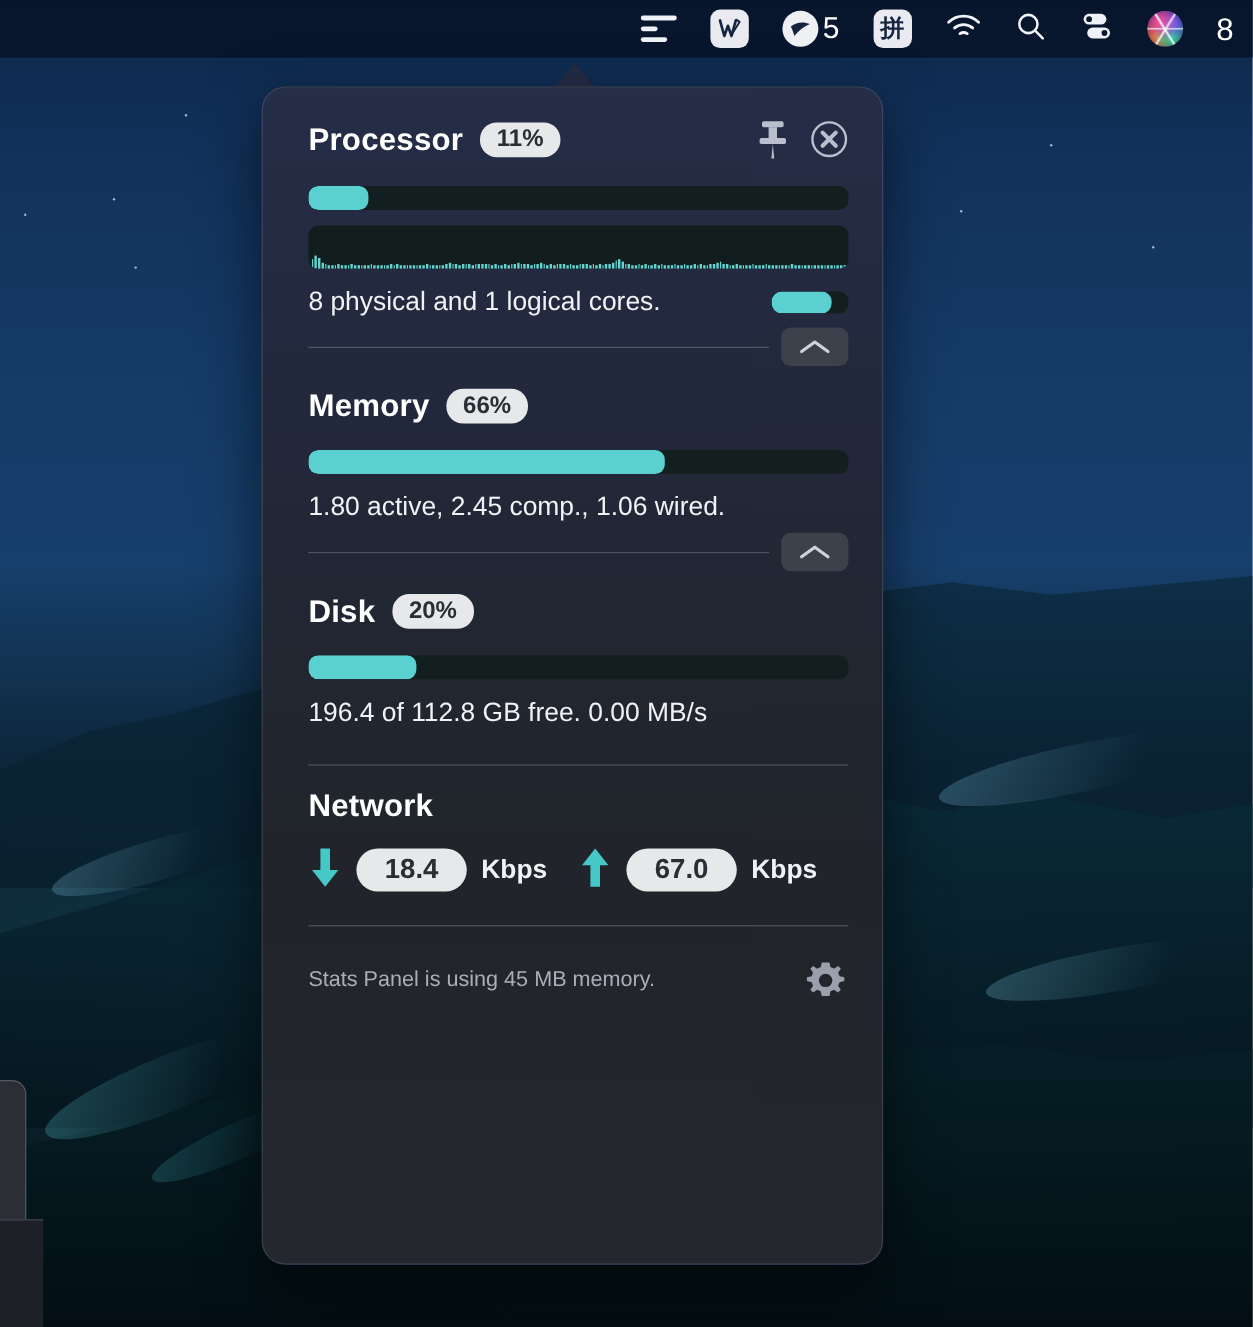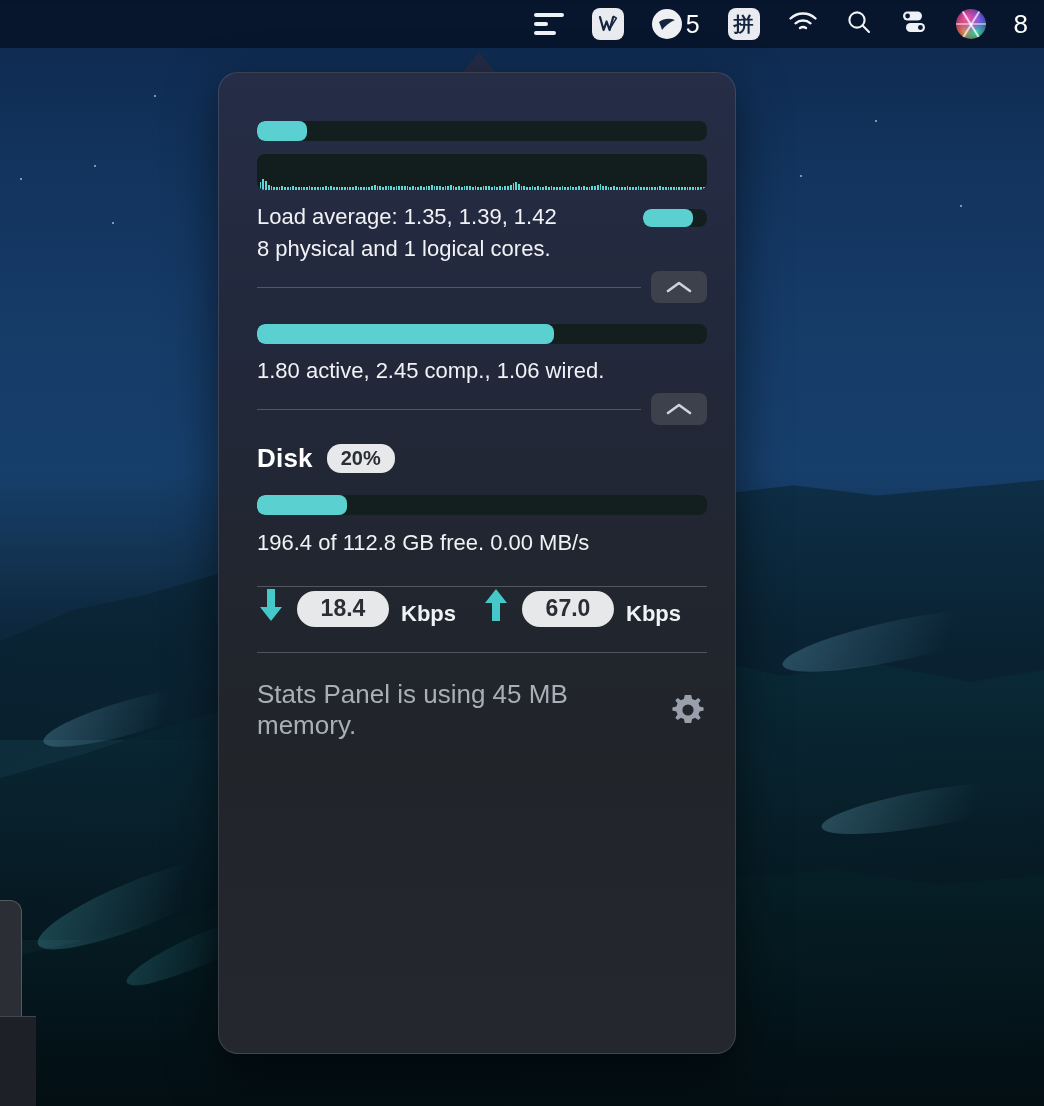--- a/index.html
+++ b/index.html
@@ -295,22 +295,23 @@
     flex: 1 1 auto;
     height: 1px;
     background: rgba(190,196,210,0.30);
     margin-bottom: 15px;
   }
   .divider.full { margin-bottom: 0; }
 
   
   .net-row {
     display: flex;
-    align-items: flex-end;
+    align-items: center;
     gap: 12px;
+    margin-top: 18px;
   }
   .net-val {
     background: #e7e8ea;
     color: #2a2d33;
     font-size: 23px;
     font-weight: 700;
     border-radius: 18px;
     padding: 6px 18px 7px;
     line-height: 1;
     min-width: 92px;
@@ -321,21 +322,21 @@
     color: #f0f2f5;
     font-weight: 700;
   }
 
   .footer-row {
     display: flex;
     align-items: center;
     margin-top: 26px;
   }
   .footer-text {
-    font-size: 26px;
+    font-size: 18px;
     color: #a9aeb8;
   }
   .gear-btn {
     margin-left: auto;
     background: none; border: none; cursor: pointer;
     display: flex; align-items: center; justify-content: center;
     padding: 0;
   }
 
   .icon-btn {
@@ -462,20 +463,41 @@
     <div class="mb-item" style="padding-right:6px;">
       <span class="clock-text">8</span>
     </div>
   </div>
 
   <div id="panel-wrap">
     <div id="notch"></div>
 
     <div id="panel">
 
+      <div class="sec-head">
+        <span class="sec-title">Processor</span>
+        <span class="pct-pill">11%</span>
+        <span class="head-actions">
+          <button class="icon-btn">
+            <svg width="26" height="34" viewBox="0 0 26 34" aria-hidden="true">
+              <rect x="4" y="2" width="18" height="5" rx="1.5" fill="#b9bfcc"></rect>
+              <rect x="9.5" y="7" width="7" height="11" fill="#b9bfcc"></rect>
+              <rect x="2" y="16" width="22" height="5" rx="1.5" fill="#b9bfcc"></rect>
+              <path d="M13 21 L14.2 33 L11.8 33 Z" fill="#b9bfcc"></path>
+            </svg>
+          </button>
+          <button class="icon-btn">
+            <svg width="32" height="32" viewBox="0 0 32 32" aria-hidden="true">
+              <circle cx="16" cy="16" r="14" fill="none" stroke="#b9bfcc" stroke-width="2"></circle>
+              <line x1="10.5" y1="10.5" x2="21.5" y2="21.5" stroke="#b9bfcc" stroke-width="3.4" stroke-linecap="round"></line>
+              <line x1="21.5" y1="10.5" x2="10.5" y2="21.5" stroke="#b9bfcc" stroke-width="3.4" stroke-linecap="round"></line>
+            </svg>
+          </button>
+        </span>
+      </div>
 
       <div class="bar" style="margin-top:22px;">
         <div class="fill" id="cpu-fill" style="width: 11%;"></div>
       </div>
 
       <div class="histchart" style="margin-top:13px;">
         <div class="bars" id="cpu-history">
             <span style="height: 7.5%;"></span>
             <span style="height: 22.5%;"></span>
             <span style="height: 30%;"></span>
@@ -640,37 +662,40 @@
             <span style="height: 7.5%;"></span>
             <span style="height: 7.5%;"></span>
             <span style="height: 7.5%;"></span>
             <span style="height: 7.5%;"></span>
             <span style="height: 7.5%;"></span>
           </div>
       </div>
 
       <div class="statline" style="margin-top:11px;">
         <div class="txt">
-          <div class="infoline">Load average: 1.35, 1.39, 1.42</div>
           <div class="infoline">8 physical and 1 logical cores.</div>
         </div>
         <div class="mini-bar">
           <div class="fill" id="load-fill" style="width: 78%;"></div>
         </div>
       </div>
 
       <div class="rowbottom">
         <div class="divider"></div>
         <button class="chev-btn">
           <svg width="28" height="16" viewBox="0 0 28 16" aria-hidden="true">
             <path d="M3 12 L14 4 L25 12" fill="none" stroke="#cfd3db" stroke-width="2.6" stroke-linecap="round" stroke-linejoin="round"></path>
           </svg>
         </button>
       </div>
 
+      <div class="sec-head" style="margin-top:18px;">
+        <span class="sec-title">Memory</span>
+        <span class="pct-pill">66%</span>
+      </div>
 
       <div class="bar" style="margin-top:21px;">
         <div class="fill" id="mem-fill" style="width: 66%;"></div>
       </div>
 
       <div style="margin-top:11px;">
         <div class="infoline">1.80 active, 2.45 comp., 1.06 wired.</div>
       </div>
 
       <div class="rowbottom">
@@ -688,20 +713,23 @@
       </div>
 
       <div class="bar" style="margin-top:21px;">
         <div class="fill" id="disk-fill" style="width: 20%;"></div>
       </div>
 
       <div class="infoline" style="margin-top:12px;">196.4 of 112.8 GB free. 0.00 MB/s</div>
 
       <div class="divider full" style="margin-top:27px;"></div>
 
+      <div class="sec-head" style="margin-top:18px;">
+        <span class="sec-title">Network</span>
+      </div>
 
       <div class="net-row">
         <span>
           <svg width="28" height="36" viewBox="0 0 28 36" aria-hidden="true">
             <path d="M10 2 H18 V20 H25 L14 34 L3 20 H10 Z" fill="#45c8c8"></path>
           </svg>
         </span>
         <span class="net-val">18.4</span>
         <span class="net-unit">Kbps</span>
 

